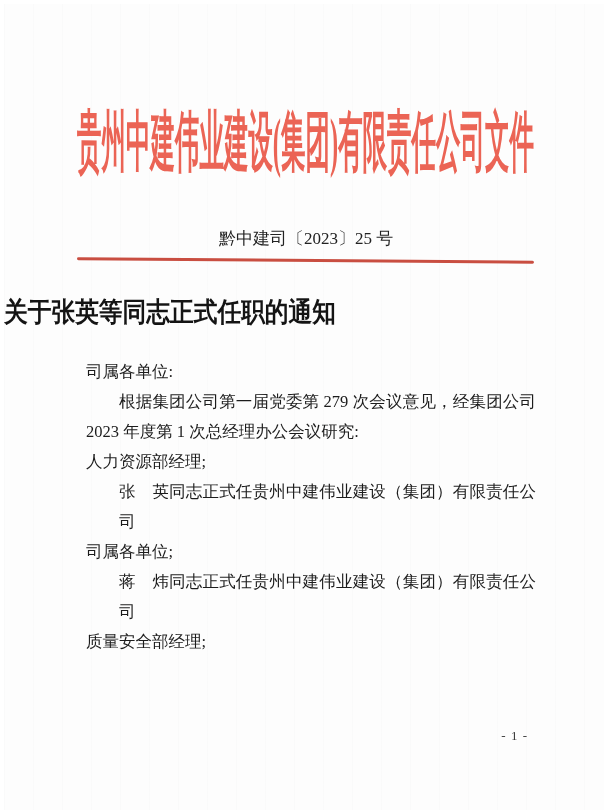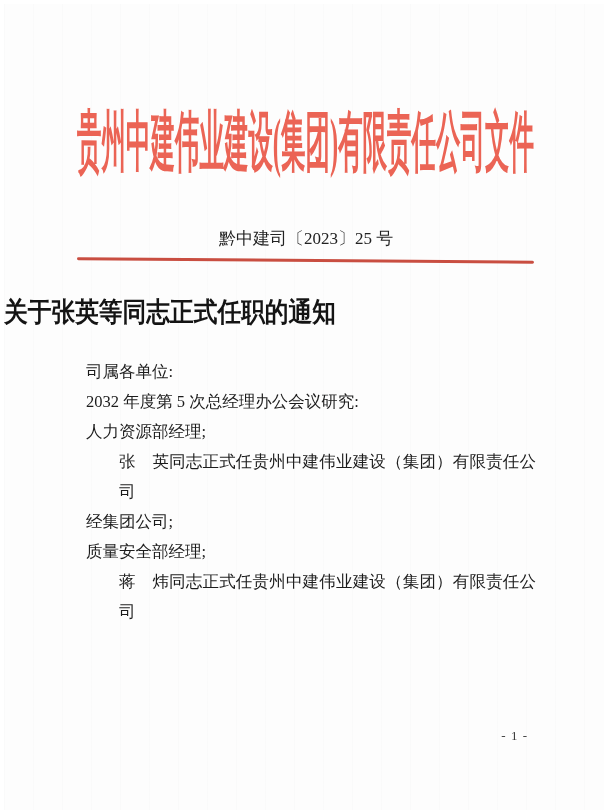--- a/index.html
+++ b/index.html
@@ -126,23 +126,24 @@
   <div class="doc-number">黔中建司〔2023〕25 号</div>
 
   <div class="divider"></div>
 
   <div class="title-wrap">
     <h1 class="doc-title" style="transform: scaleX(0.878307);">关于张英等同志正式任职的通知</h1>
   </div>
 
   <div class="body-block">
     <div class="line end">司属各单位:</div>
-    <div class="line end">2032 年度第 5 次总经理办公会议研究:</div>
+    <div class="line fill indent">根据集团公司第一届党委第 279 次会议意见，经集团公司</div>
+    <div class="line end">2023 年度第 1 次总经理办公会议研究:</div>
     <div class="line end">人力资源部经理;</div>
     <div class="line fill indent">张　英同志正式任贵州中建伟业建设（集团）有限责任公司</div>
-    <div class="line end">经集团公司;</div>
+    <div class="line end">司属各单位;</div>
+    <div class="line fill indent">蒋　炜同志正式任贵州中建伟业建设（集团）有限责任公司</div>
     <div class="line end">质量安全部经理;</div>
-    <div class="line fill indent">蒋　炜同志正式任贵州中建伟业建设（集团）有限责任公司</div>
   </div>
 
   <div class="page-number">- 1 -</div>
 
 </div>
 
 </body></html>

